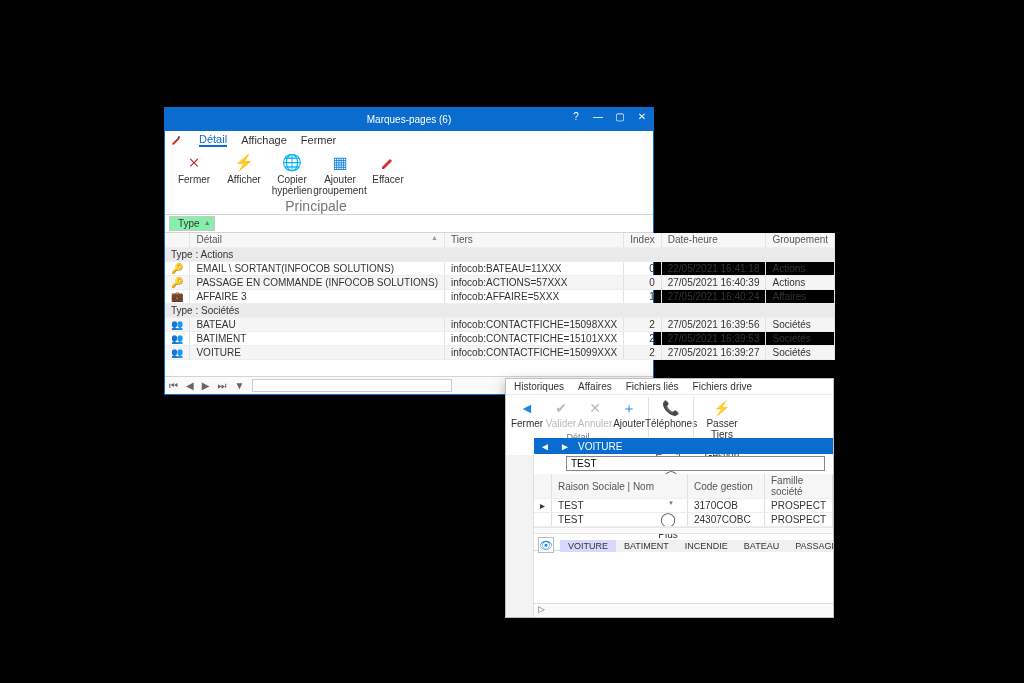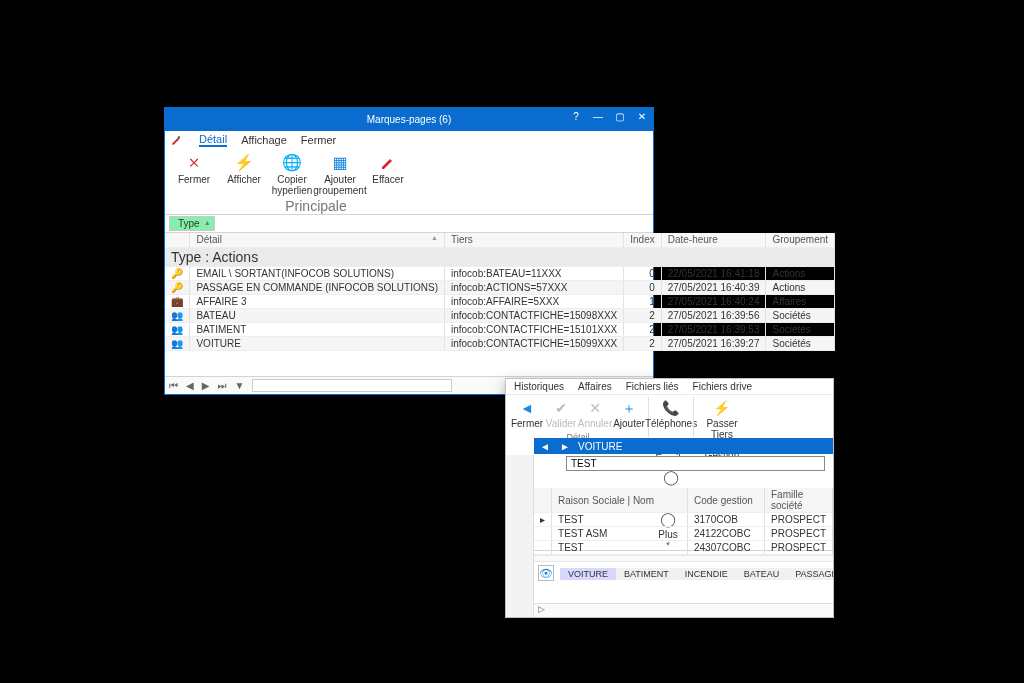--- a/index.html
+++ b/index.html
@@ -102,21 +102,21 @@
   }
   .gridA th {
     background: #f7f7f7;
     font-weight: normal;
     color: #555;
     position: relative;
   }
   .gridA th.sort::after { content: "▲"; font-size: 7px; color: #999; position: absolute; right: 6px; }
   .gridA .grouprow td {
     background: #eaeaea; color: #333;
-    font-size: 14px;
+    font-size: 10px;
   }
   .gridA .rowicon { width: 14px; text-align: center; }
   .gridA tr.alt td { background: #f5f5f5; }
   .gridA td.detcol { }
   .key-icon { color: #f2a100; }
   .bld-icon { color: #f2a100; }
   .soc-icon { color: #2a7bd6; }
 
   .statusbarA {
     position: absolute; left:0; right:0; bottom:0;
@@ -177,21 +177,21 @@
     font-size: 10px;
     width: calc(100% - 40px);
     margin-left: 32px;
   }
   .leftgutter {
     position:absolute; left:0; top:76px; bottom:0; width:28px;
     background:#f3f3f3; border-right:1px solid #ddd;
   }
   .contentB { position:absolute; left:28px; right:0; top:59px; bottom:0; overflow:hidden; }
 
-  .gridB { width: 100%; border-collapse: collapse; margin-top: 15px; }
+  .gridB { width: 100%; border-collapse: collapse; margin-top: 1px; }
   .gridB th, .gridB td {
     border-right: 1px solid #e0e0e0;
     border-bottom: 1px solid #eee;
     padding: 1px 6px;
     text-align: left;
     font-size: 10px; color: #333;
     height: 13px;
   }
   .gridB th { background: #f6f6f6; color: #555; font-weight: normal; }
   .gridB .selmark { width: 10px; text-align:center; color:#333; }
@@ -331,20 +331,23 @@
           <td>Actions</td>
         </tr>
         <tr>
           <td class="rowicon"><span class="bld-icon">💼</span></td>
           <td class="detcol">AFFAIRE 3</td>
           <td>infocob:AFFAIRE=5XXX</td>
           <td style="text-align:right">1</td>
           <td>27/05/2021 16:40:24</td>
           <td>Affaires</td>
         </tr>
+        <tr class="grouprow">
+          <td colspan="6">Type : Sociétés</td>
+        </tr>
         <tr class="alt">
           <td class="rowicon"><span class="soc-icon">👥</span></td>
           <td class="detcol">BATEAU</td>
           <td>infocob:CONTACTFICHE=15098XXX</td>
           <td style="text-align:right">2</td>
           <td>27/05/2021 16:39:56</td>
           <td>Sociétés</td>
         </tr>
         <tr>
           <td class="rowicon"><span class="soc-icon">👥</span></td>
@@ -466,26 +469,20 @@
       </thead>
       <tbody id="gridB-body">
           <tr>
             <td class="selmark">▸</td>
             <td>TEST</td>
             <td>3170COB</td>
             <td>PROSPECT</td>
           </tr>
           <tr>
             <td class="selmark"></td>
-            <td>TEST ASM</td>
-            <td>24122COBC</td>
-            <td>PROSPECT</td>
-          </tr>
-          <tr>
-            <td class="selmark"></td>
             <td>TEST</td>
             <td>24307COBC</td>
             <td>PROSPECT</td>
           </tr>
         </tbody>
     </table>
 
     <div style="height:6px;border-top:1px solid #e6e6e6;background:#fafafa"></div>
 
     <div class="tagrow">

